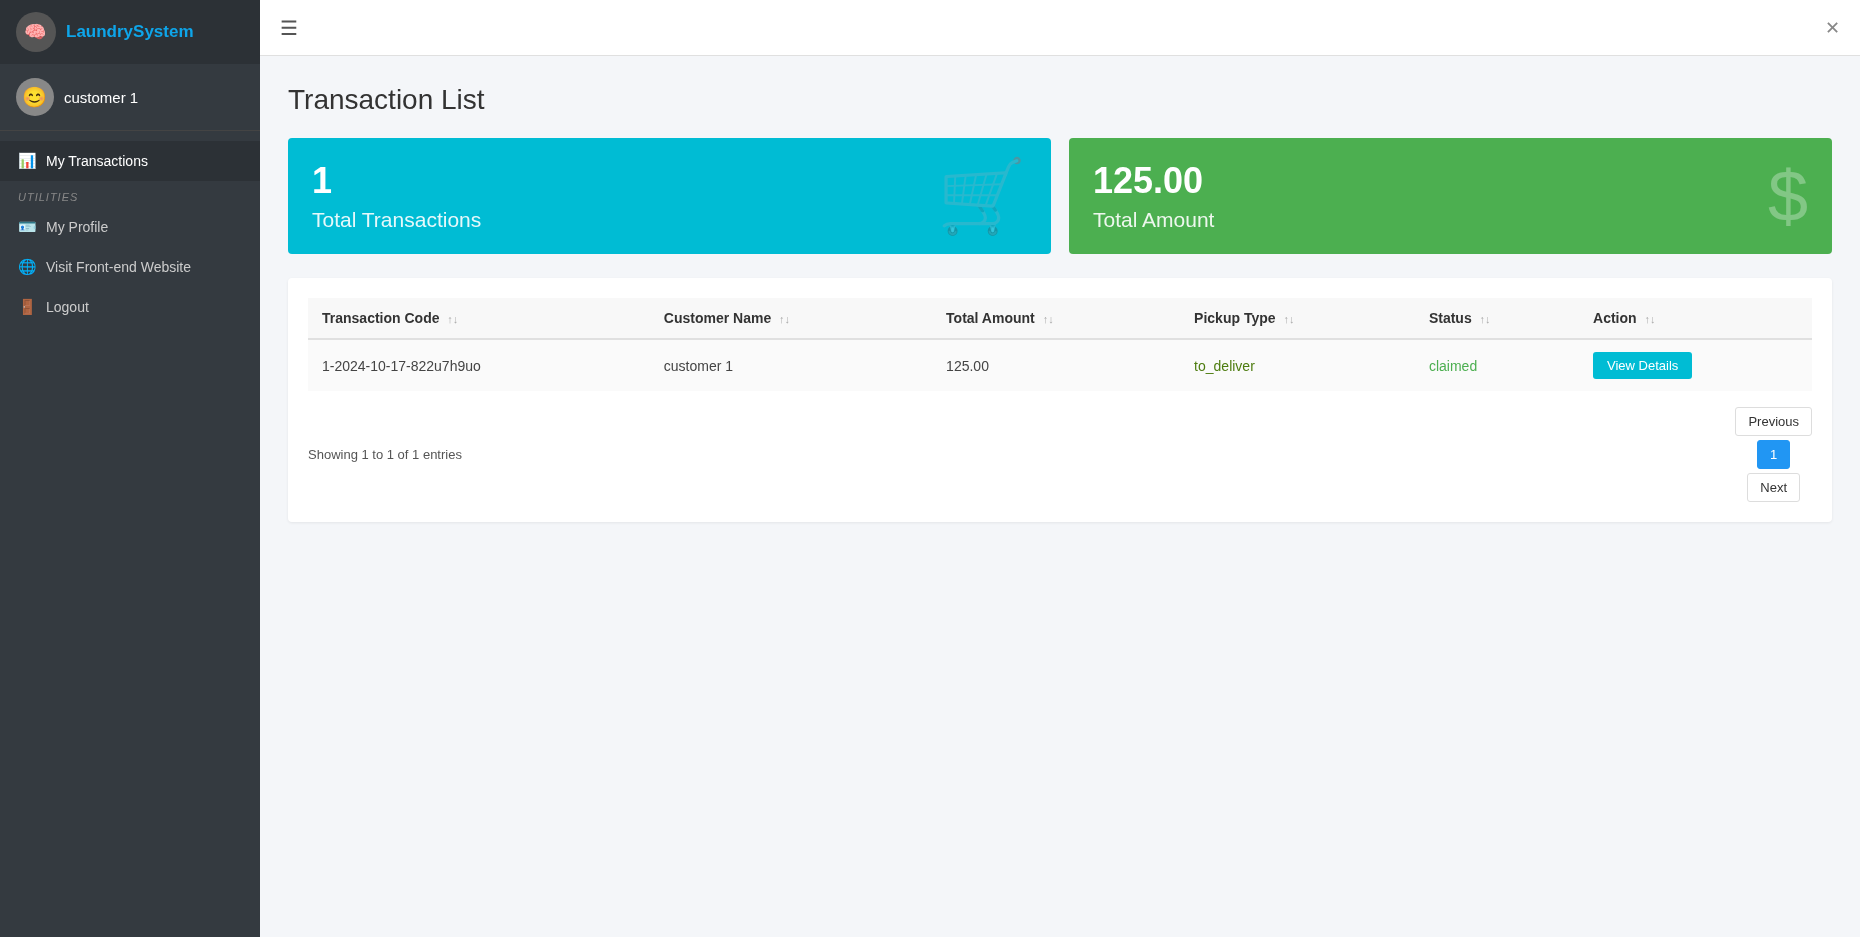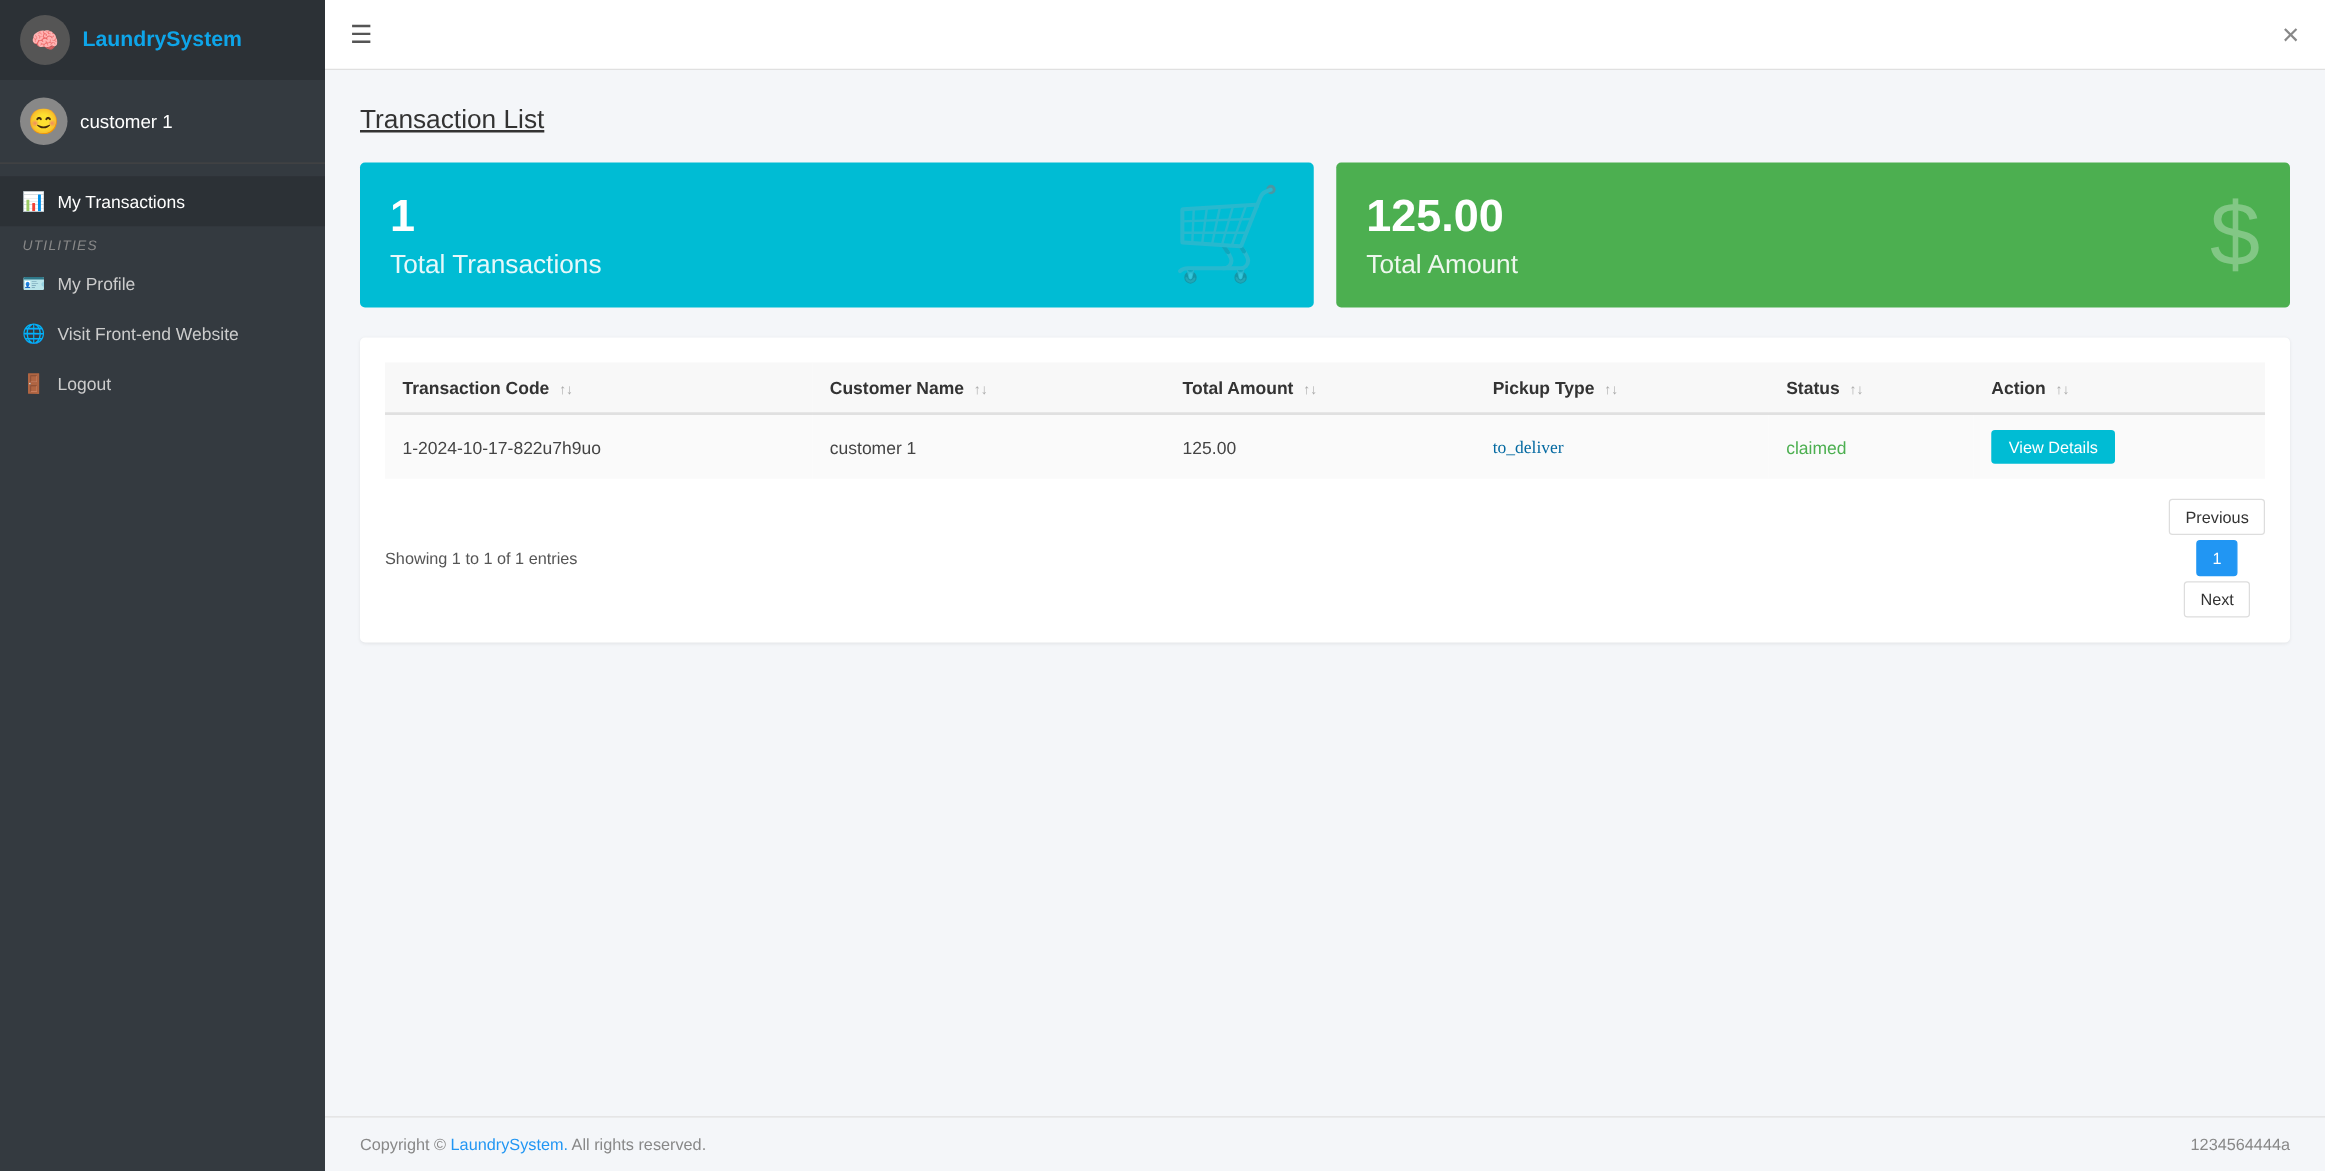--- a/index.html
+++ b/index.html
@@ -113,25 +113,24 @@
     #topbar-right {
       font-size: 18px;
       color: #888;
       cursor: pointer;
     }
     #content {
       padding: 28px 28px 20px;
       flex: 1;
     }
     #page-title {
-      font-size: 21px;
+      font-size: 28px;
       font-weight: 500;
       color: #333;
       margin-bottom: 22px;
-      text-decoration: underline;
     }
 
     
     #stat-cards {
       display: flex;
       gap: 18px;
       margin-bottom: 24px;
     }
     .stat-card {
       flex: 1;
@@ -225,21 +224,21 @@
     td {
       padding: 12px 14px;
       border-bottom: 1px solid #f0f0f0;
       color: #444;
     }
     tr:last-child td { border-bottom: none; }
     tbody tr { background: #fafafa; }
     tbody tr:nth-child(even) { background: #f5f5f5; }
 
     .status-claimed { color: #4caf50; font-weight: 500; }
-    .pickup-link { color: #0369a1; text-decoration: none; font-family: Liberation Serif, serif; }
+    .pickup-link { color: #4d7c0f; text-decoration: none; }
     .btn-view-details {
       background: #00bcd4;
       color: #fff;
       border: none;
       border-radius: 3px;
       padding: 6px 14px;
       cursor: pointer;
       font-size: 13px;
     }
 
@@ -393,19 +392,13 @@
         <span id="showing-text">Showing 1 to 1 of 1 entries</span>
         <div id="pagination-buttons">
           <button class="page-btn">Previous</button>
           <button class="page-btn active">1</button>
           <button class="page-btn">Next</button>
         </div>
       </div>
     </div>
   </div>
 
-  <div id="footer">
-    <div>
-      <span>Copyright © </span><a href="#">LaundrySystem.</a><span> All rights reserved.</span>
-    </div>
-    <span>1234564444a</span>
-  </div>
 </div>
 
 </body></html>

